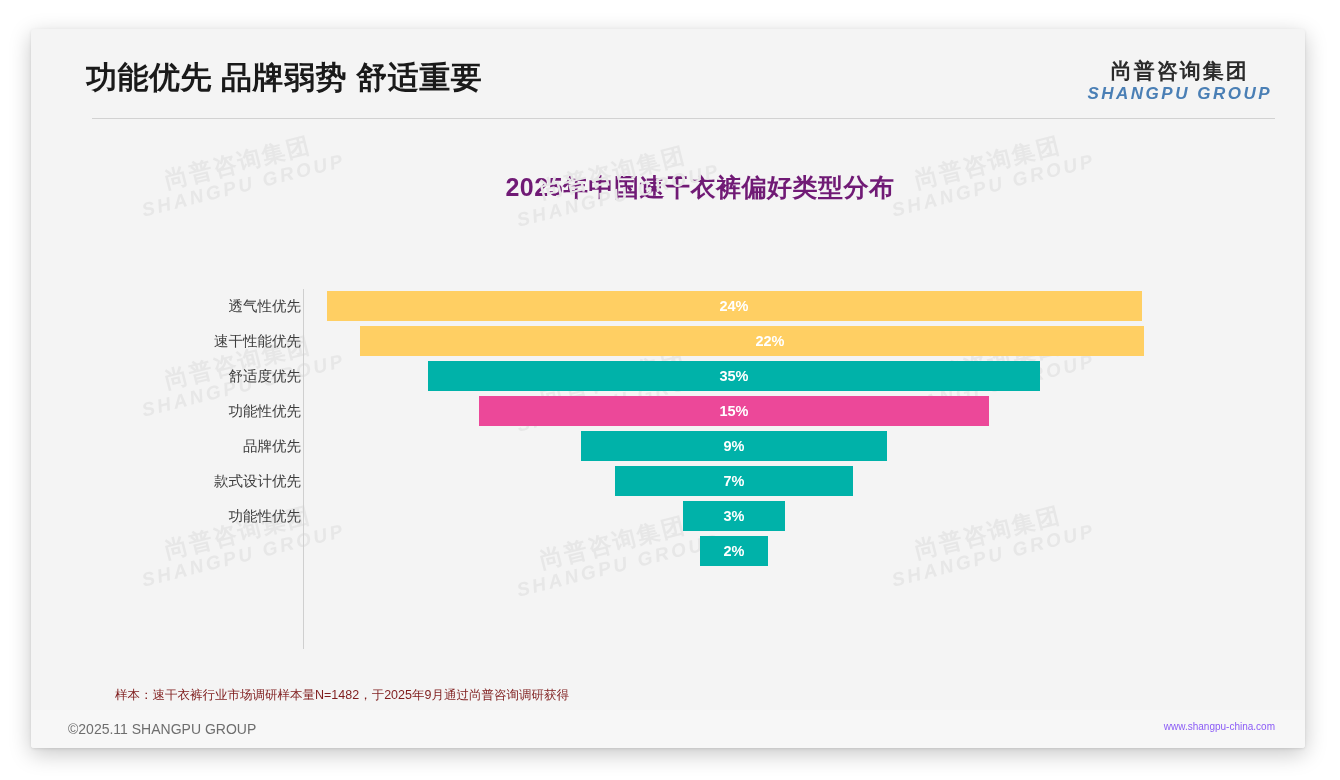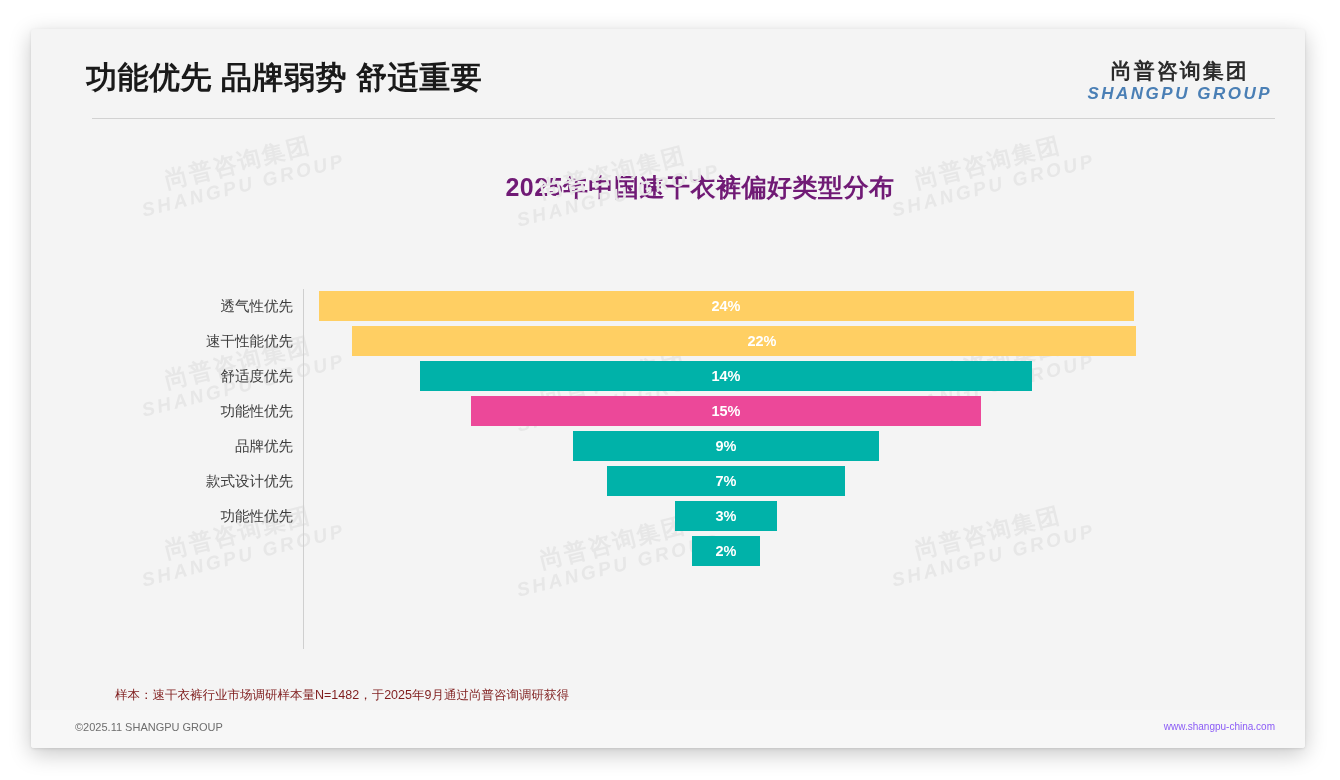--- a/index.html
+++ b/index.html
@@ -122,21 +122,21 @@
   .axis-line {
     position: absolute;
     left: 272px;
     top: 170px;
     width: 1px;
     height: 360px;
     background: #cfcfcf;
   }
   .rows {
     position: absolute;
-    left: 0;
+    left: 8px;
     top: 172px;
     width: 1010px;
   }
   .row {
     position: relative;
     height: 30px;
     margin-bottom: 5px;
   }
   .cat-label {
     position: absolute;
@@ -194,23 +194,23 @@
   .footer {
     position: absolute;
     left: 0;
     bottom: 0;
     width: 1274px;
     height: 38px;
     background: #f7f7f7;
   }
   .footer-left {
     position: absolute;
-    left: 44px;
+    left: 37px;
     top: 11px;
-    font-size: 11px;
+    font-size: 14px;
     color: #6e6e6e;
     white-space: nowrap;
   }
   .footer-right {
     position: absolute;
     right: 30px;
     top: 11px;
     font-size: 10px;
     color: #8b5cf6;
     white-space: nowrap;
@@ -289,21 +289,21 @@
             <div class="bar-track">
               <div class="bar" style="width: 747.083px; left: 49.4583px; background: rgb(255, 207, 99); padding-left: 36px;">
                 <span class="bar-value">22%</span>
               </div>
             </div>
           </div>
           <div class="row">
             <div class="cat-label">舒适度优先</div>
             <div class="bar-track">
               <div class="bar" style="width: 611.25px; left: 117.375px; background: rgb(0, 178, 169);">
-                <span class="bar-value">14%</span>
+                <span class="bar-value">35%</span>
               </div>
             </div>
           </div>
           <div class="row">
             <div class="cat-label">功能性优先</div>
             <div class="bar-track">
               <div class="bar" style="width: 509.375px; left: 168.312px; background: #ec4899;">
                 <span class="bar-value">15%</span>
               </div>
             </div>

